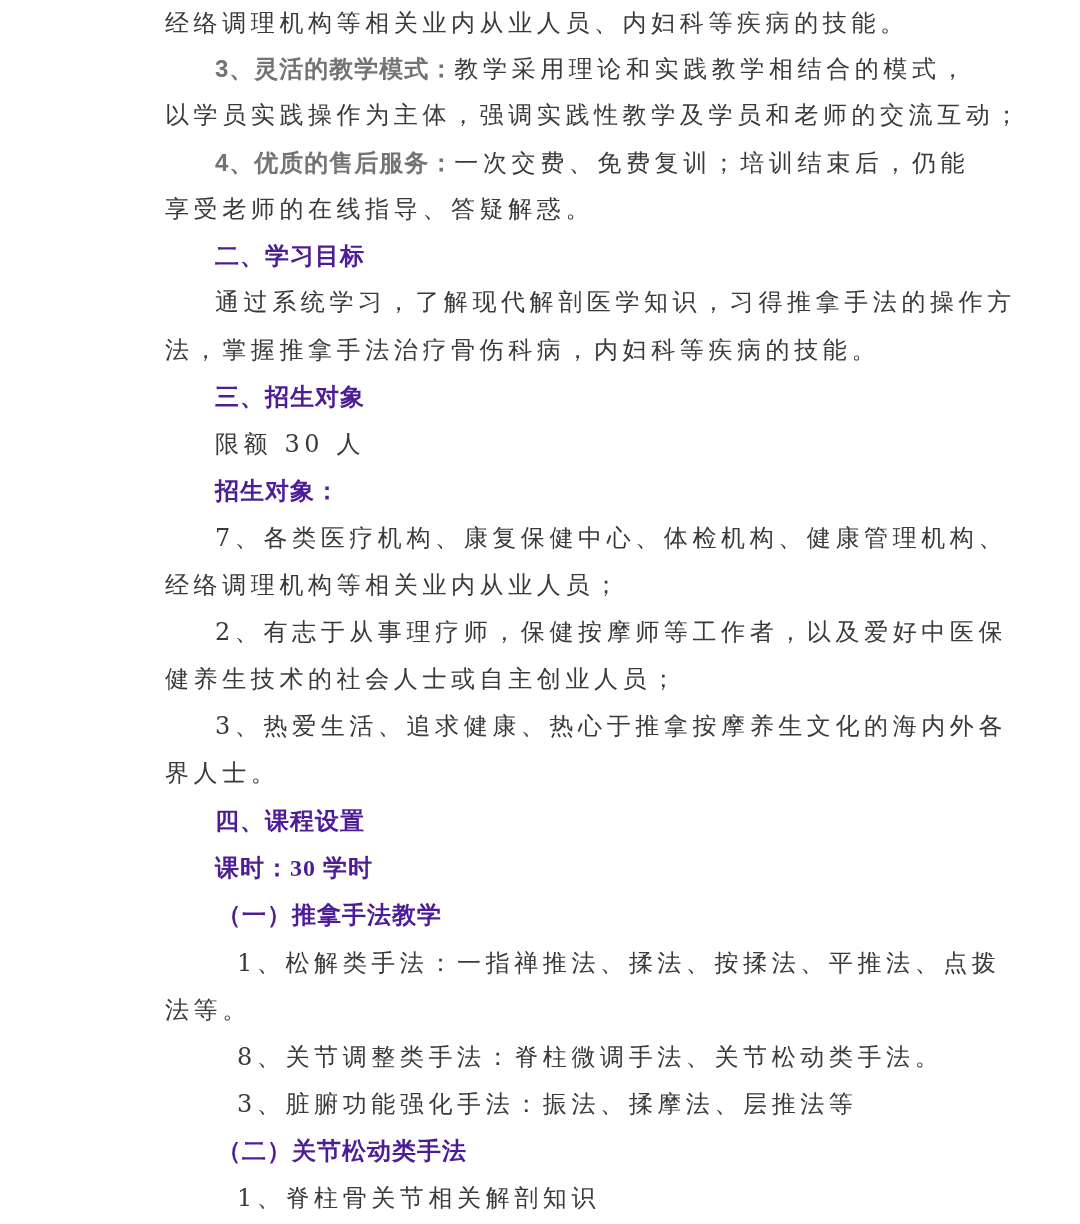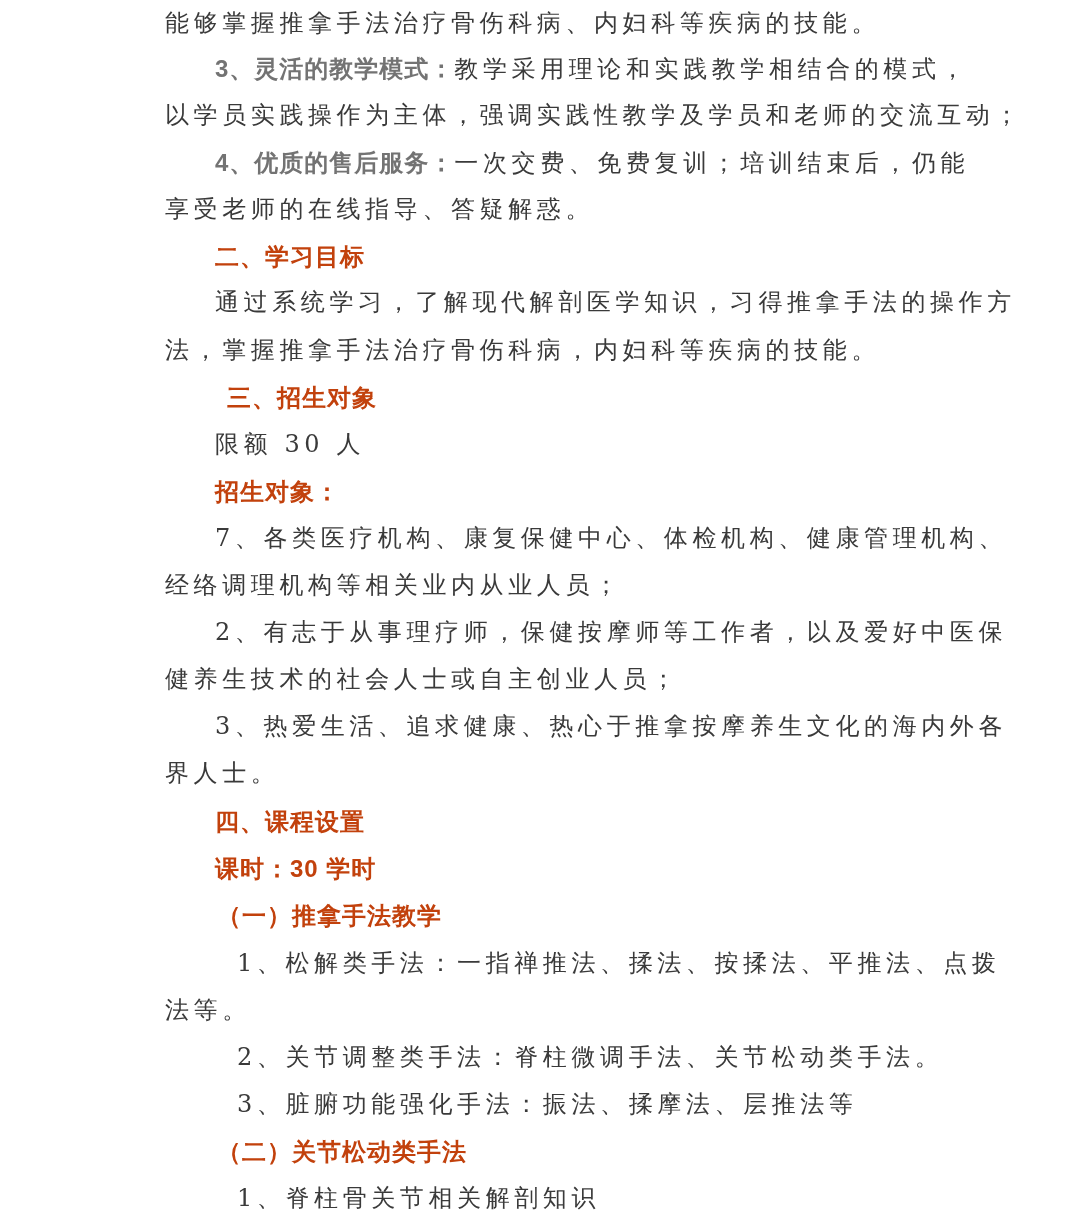--- a/index.html
+++ b/index.html
@@ -26,69 +26,69 @@
     left: 0;
     height: 47px;
     line-height: 47px;
     font-size: 24px;
     letter-spacing: 4.6px;
     white-space: nowrap;
   }
   .indent { left: 50px; }
   .indent3 { left: 72px; }
   .bold {
-    font-family: Liberation Sans, sans-serif;
+    font-family: Liberation Serif, serif;
     font-weight: bold;
-    color: #c2410c;
+    color: #4c1d95;
     letter-spacing: 1px;
   }
   .label-bold {
     font-family: Liberation Sans, sans-serif;
     font-weight: bold;
     color: #737373;
     letter-spacing: 1px;
   }
 </style>
 </head>
 <body>
 
 <div class="page">
 
-  <div class="line" style="top:0px;">能够掌握推拿手法治疗骨伤科病、内妇科等疾病的技能。</div>
+  <div class="line" style="top:0px;">经络调理机构等相关业内从业人员、内妇科等疾病的技能。</div>
 
   <div class="line indent" style="top:45px;">
     <span class="label-bold">3、灵活的教学模式：</span><span>教学采用理论和实践教学相结合的模式，</span>
   </div>
   <div class="line" style="top:92px;">以学员实践操作为主体，强调实践性教学及学员和老师的交流互动；</div>
 
   <div class="line indent" style="top:139px;">
     <span class="label-bold">4、优质的售后服务：</span><span>一次交费、免费复训；培训结束后，仍能</span>
   </div>
   <div class="line" style="top:186px;">享受老师的在线指导、答疑解惑。</div>
 
   <div class="line indent bold" style="top:233px;">二、学习目标</div>
   <div class="line indent" style="top:280px;font-family:Liberation Mono, monospace;">通过系统学习，了解现代解剖医学知识，习得推拿手法的操作方</div>
   <div class="line" style="top:327px;">法，掌握推拿手法治疗骨伤科病，内妇科等疾病的技能。</div>
 
-  <div class="line indent bold" style="top:374px;margin-left:12px;">三、招生对象</div>
+  <div class="line indent bold" style="top:374px;">三、招生对象</div>
   <div class="line indent" style="top:421px;">限额 30 人</div>
   <div class="line indent bold" style="top:468px;">招生对象：</div>
 
   <div class="line indent" style="top:515px;">7、各类医疗机构、康复保健中心、体检机构、健康管理机构、</div>
   <div class="line" style="top:562px;">经络调理机构等相关业内从业人员；</div>
   <div class="line indent" style="top:609px;">2、有志于从事理疗师，保健按摩师等工作者，以及爱好中医保</div>
   <div class="line" style="top:656px;">健养生技术的社会人士或自主创业人员；</div>
   <div class="line indent" style="top:703px;">3、热爱生活、追求健康、热心于推拿按摩养生文化的海内外各</div>
   <div class="line" style="top:750px;">界人士。</div>
 
   <div class="line indent bold" style="top:798px;">四、课程设置</div>
   <div class="line indent bold" style="top:845px;">课时：30 学时</div>
   <div class="line bold" style="top:892px; left:52px;">（一）推拿手法教学</div>
 
   <div class="line indent3" style="top:940px;">1、松解类手法：一指禅推法、揉法、按揉法、平推法、点拨</div>
   <div class="line" style="top:987px;">法等。</div>
-  <div class="line indent3" style="top:1034px;">2、关节调整类手法：脊柱微调手法、关节松动类手法。</div>
+  <div class="line indent3" style="top:1034px;">8、关节调整类手法：脊柱微调手法、关节松动类手法。</div>
   <div class="line indent3" style="top:1081px;">3、脏腑功能强化手法：振法、揉摩法、层推法等</div>
 
   <div class="line bold" style="top:1128px; left:52px;">（二）关节松动类手法</div>
   <div class="line indent3" style="top:1175px;">1、脊柱骨关节相关解剖知识</div>
 
 </div>
 
 </body></html>

